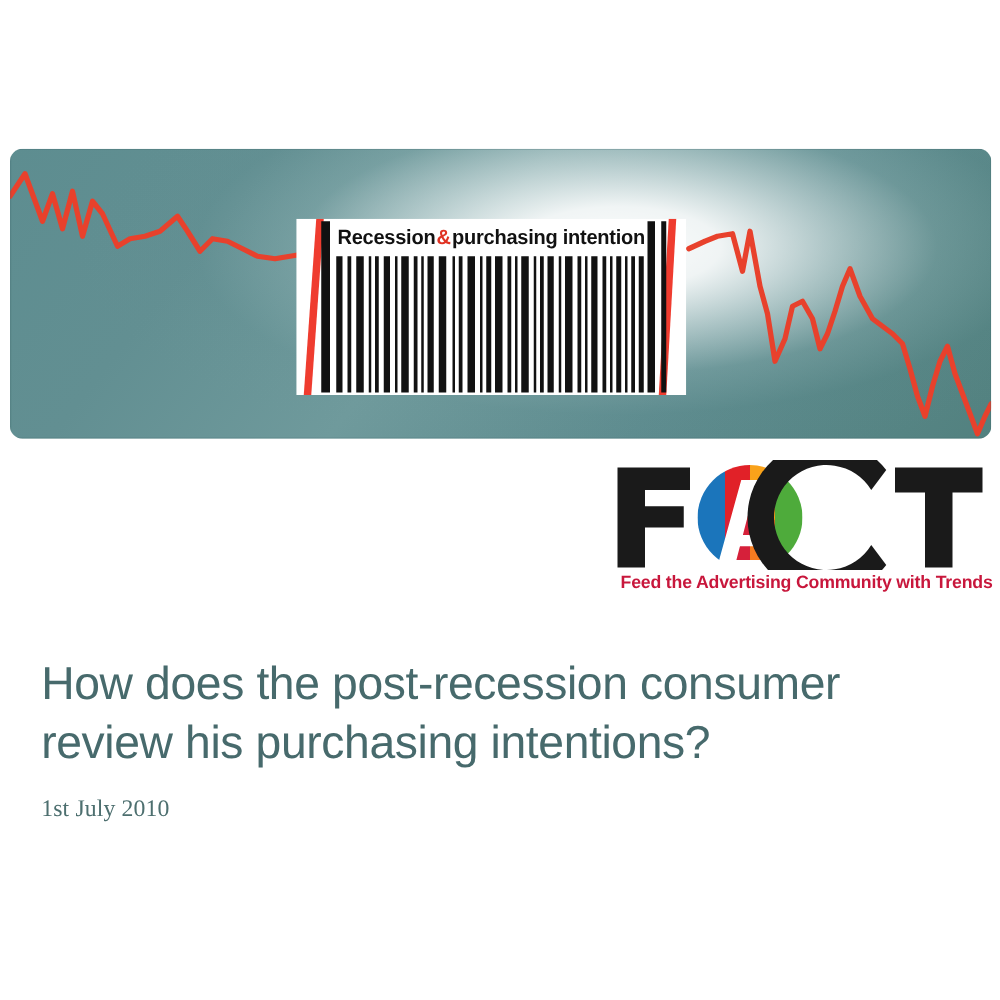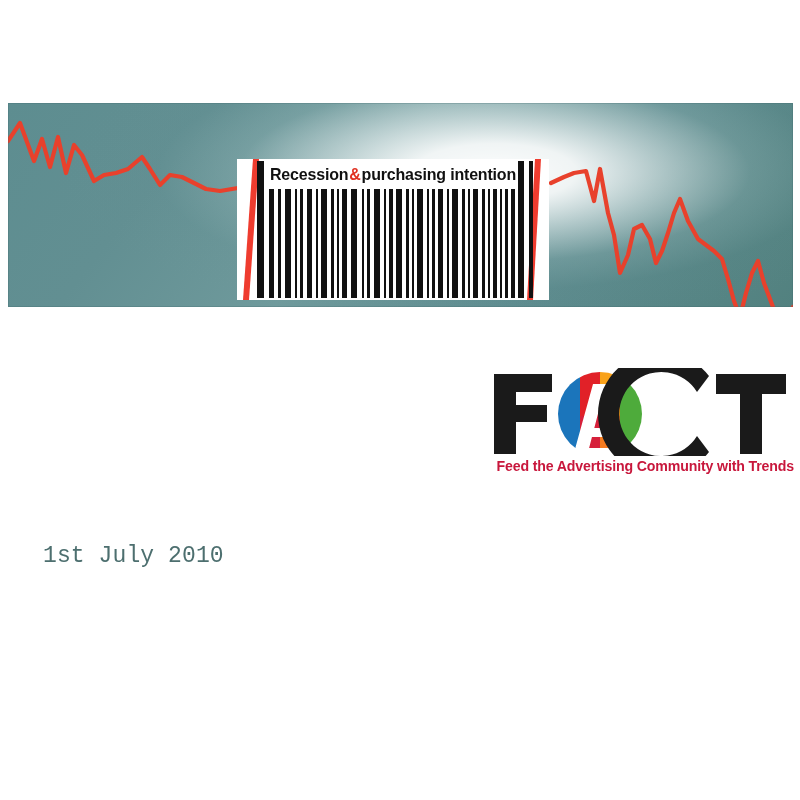--- a/index.html
+++ b/index.html
@@ -12,33 +12,34 @@
     height: 800px;
     position: relative;
     overflow: hidden;
     font-family: "Liberation Sans", sans-serif;
   }
 
   
   #hero-banner {
     position: absolute;
     left: 8px;
-    top: 103px;
+    top: 119px;
     width: 785px;
-    height: 204px;
+    height: 232px;
     overflow: hidden;
     background:
       radial-gradient(ellipse 58% 78% at 62% 34%,
           rgba(255,255,255,0.98) 0%,
           rgba(255,255,255,0.90) 18%,
           rgba(246,250,250,0.55) 36%,
           rgba(190,214,214,0.18) 56%,
           rgba(120,160,162,0.02) 74%,
           rgba(90,140,142,0) 100%),
       linear-gradient(128deg, #5d8d90 0%, #628f92 22%, #6f9a9c 45%, #5e8c8f 70%, #52817f 100%);
+    border-radius: 10px;
   }
   #hero-banner::after {
     content: "";
     position: absolute;
     inset: 0;
     box-shadow: inset 0 0 0 1px rgba(60,100,102,0.25);
     pointer-events: none;
   }
   #hero-svg {
     position: absolute;
@@ -119,25 +120,24 @@
     font-size: 37px;
     line-height: 47px;
     font-weight: normal;
     color: #476a6c;
     letter-spacing: -0.3px;
     margin: 0;
     white-space: pre-line;
   }
   #page-date {
     margin-top: 20px;
-    font-family: Liberation Mono, monospace;
-    font-size: 23px;
+    font-family: Liberation Serif, serif;
+    font-size: 19px;
     color: #4d6f6f;
     letter-spacing: 0.1px;
-    margin-left: 10px;
   }
 </style>
 </head>
 <body>
 
 <div id="hero-banner">
 
   <svg id="hero-svg" viewBox="0 0 785 265" preserveAspectRatio="none" xmlns="http://www.w3.org/2000/svg">
 
     <polyline fill="none" stroke="#e8412c" stroke-width="4.2" stroke-linejoin="round" stroke-linecap="round" points="0,38 12,20 26,58 34,36 42,64 50,34 58,70 66,42 74,52 86,78 96,72 108,70 120,66 134,54 142,66 152,82 162,72 174,74 186,80 198,86 212,88 224,86 236,84 246,78 252,72"></polyline>
@@ -241,14 +241,16 @@
 
       <g fill="#1a1a1a">
         <path d="M224,6 L294,6 L294,26 L270,26 L270,86 L248,86 L248,26 L224,26 Z"></path>
       </g>
     </svg>
   </div>
   <div id="fact-tagline">Feed the Advertising Community with Trends</div>
 </div>
 
 <div id="title-block">
+  <h1 id="page-title">How does the post-recession consumer
+review his purchasing intentions?</h1>
   <div id="page-date">1st July 2010</div>
 </div>
 
 </body></html>

